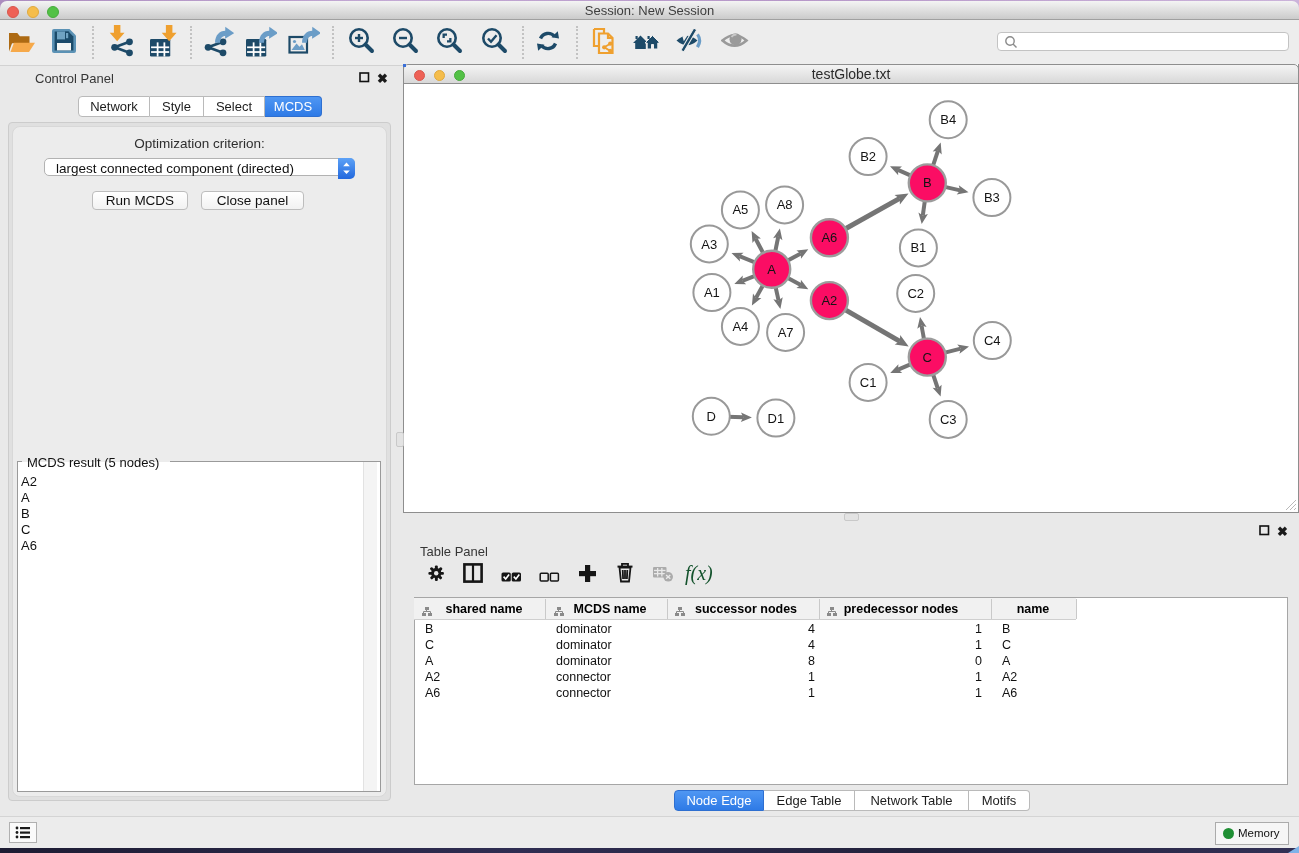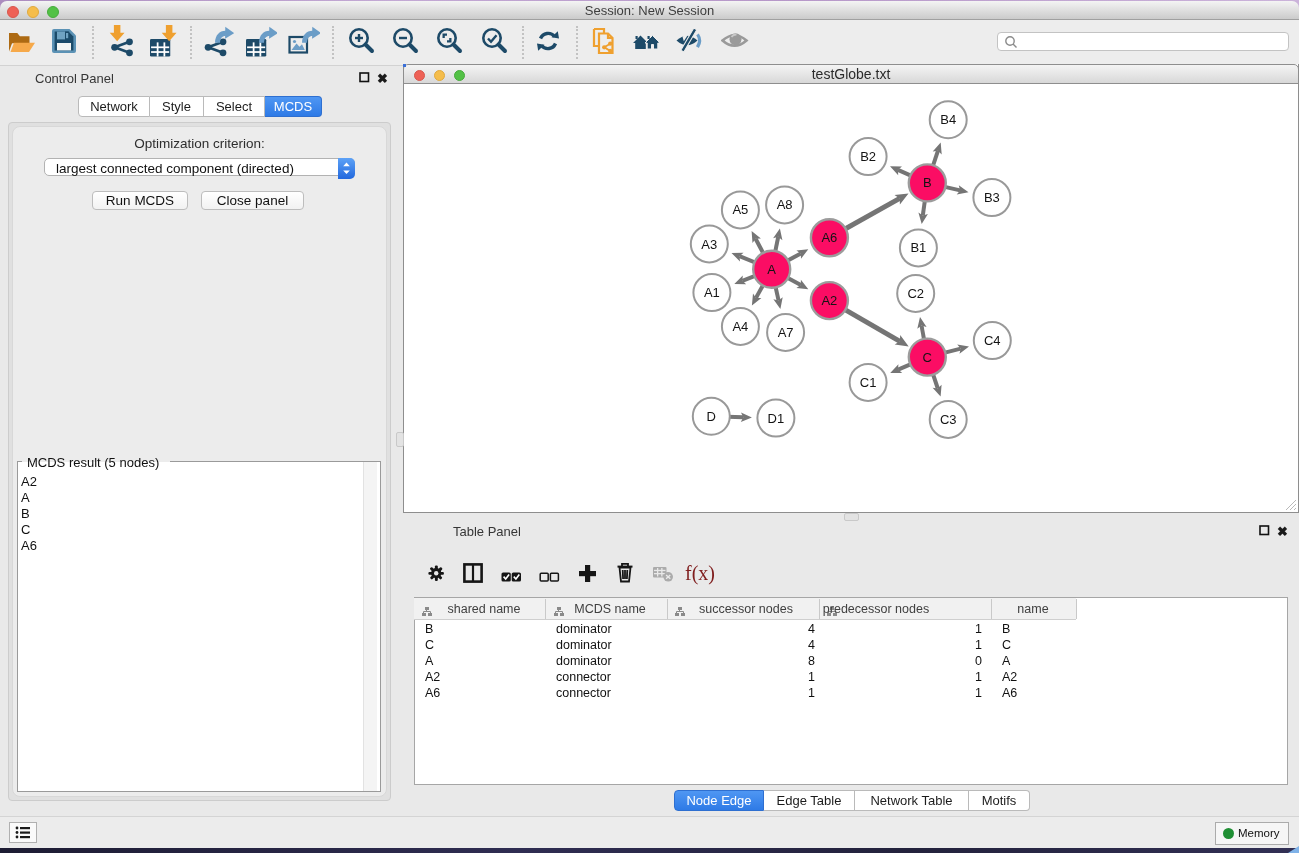--- a/index.html
+++ b/index.html
@@ -39,25 +39,25 @@
 #mcds-box { left:17px; top:461px; width:364px; height:331px; background:#fff; border:1px solid #9a9a9a; }
 #mcds-legend { left:24px; top:455px; font-size:13px; color:#111; background:transparent; padding:0 3px; }
 #mcds-legend-bg { left:22px; top:455px; width:148px; height:6.5px; background:#ececec; }
 #mcds-legend-bg2 { left:22px; top:461.5px; width:148px; height:3px; background:#fff; }
 #mcds-list { left:21px; top:474px; font-size:13px; color:#111; line-height:16px; }
 #mcds-scroll { left:363px; top:462px; width:14px; height:329px; background:#f4f4f4; border-left:1px solid #e2e2e2; }
 #netframe { left:403px; top:64px; width:896px; height:449px; background:#fff; border:1px solid #8e8e8e; border-top:none; }
 #net-titlebar { left:403px; top:64px; width:896px; height:20px; background:linear-gradient(#f4f4f4,#d8d8d8);
   border:1px solid #8e8e8e; border-radius:5px 5px 0 0; }
 #net-titlebar .title { width:100%; text-align:center; font-size:14px; color:#2b2b2b; line-height:19px; }
-#tp-title { left:420px; top:524px; font-size:13px; color:#363636;margin-left:33px; }
+#tp-title { left:420px; top:544px; font-size:13px; color:#363636; }
 #tablebox { left:414px; top:597px; width:874px; height:188px; background:#fff; border:1px solid #a6a6a6; }
 #thead { left:414px; top:598px; width:662px; height:22px; background:#f1f1f1; border-bottom:1px solid #cfcfcf; }
 .thsep { position:absolute; top:599px; height:20px; width:1px; background:#c9c9c9; }
-.thlabel { position:absolute; top:602px; font-size:12.5px; color:#404040; }
+.thlabel { position:absolute; top:602px; font-size:12.5px; color:#000000;font-weight:bold; }
 .cell { position:absolute; font-size:12.5px; color:#111; }
 #statusbar { left:0; top:816px; width:1299px; height:32px; background:#ececec; border-top:1px solid #d4d4d4; }
 #listbtn { left:9px; top:822px; width:28px; height:21px; background:#fafafa; border:1px solid #b0b0b0; }
 #membtn { left:1215px; top:822px; width:74px; height:23px; background:#f6f6f6; border:1px solid #ababab; font-size:11.5px; color:#111; line-height:21px; }
 </style>
 </head>
 <body>
 <div class="abs" id="mainbg"></div>
 <div class="abs" id="titlebar">
   <div class="title">Session: New Session</div>
@@ -418,21 +418,21 @@
       <g fill="#ababab">
         <rect x="0" y="3" width="13.5" height="10.5" rx="1"></rect>
         <rect x="1" y="5.8" width="11.5" height="1.3" fill="#e9e9e9"></rect>
         <rect x="1" y="9" width="11.5" height="1.3" fill="#e9e9e9"></rect>
         <rect x="4" y="4" width="1.3" height="8.5" fill="#e9e9e9"></rect>
         <rect x="8.2" y="4" width="1.3" height="8.5" fill="#e9e9e9"></rect>
         <circle cx="15.2" cy="12.8" r="4.8"></circle>
         <path d="M13.1,10.9 l4.2,3.8 M17.3,10.9 l-4.2,3.8" stroke="#e9e9e9" stroke-width="1.4"></path>
       </g>
     </svg></div>
-<div class="abs" style="left:685px; top:562px; font-family:'Liberation Serif',serif; font-size:20px; color:#7f1d1d;">f(x)</div>
+<div class="abs" style="left:685px; top:562px; font-family:'Liberation Serif',serif; font-style:italic; font-size:20px; color:#14532d;">f(x)</div>
 <div class="abs" id="tablebox"></div>
 <div class="abs" id="thead"></div>
 <div class="thsep" style="left:545px;"></div>
 <div class="thsep" style="left:666.5px;"></div>
 <div class="thsep" style="left:819.4px;"></div>
 <div class="thsep" style="left:991px;"></div>
 <div class="thsep" style="left:1075.8px;"></div>
 <div class="abs" style="left:421px; top:603px;"><svg width="12" height="11" viewBox="0 0 12 11">
       <g fill="#8a8a8a">
         <rect x="4" y="1" width="4" height="3"></rect>
@@ -461,21 +461,21 @@
     </svg></div>
 <div class="thlabel" style="left:746px; transform:translateX(-50%);">successor nodes</div>
 <div class="abs" style="left:826.4px; top:603px;"><svg width="12" height="11" viewBox="0 0 12 11">
       <g fill="#8a8a8a">
         <rect x="4" y="1" width="4" height="3"></rect>
         <rect x="1" y="7" width="4" height="3"></rect>
         <rect x="7" y="7" width="4" height="3"></rect>
         <path d="M5.5,4 v2 M2.5,7 v-1.5 h7 V7" stroke="#8a8a8a" fill="none"></path>
       </g>
     </svg></div>
-<div class="thlabel" style="left:876px; transform:translateX(-50%);text-align:right;">predecessor nodes</div>
+<div class="thlabel" style="left:901px; transform:translateX(-50%);text-align:right;">predecessor nodes</div>
 <div class="thlabel" style="left:1033px; transform:translateX(-50%);">name</div>
 <div class="cell" style="left:425px; top:622px;">B</div>
 <div class="cell" style="left:556px; top:622px;">dominator</div>
 <div class="cell" style="left:715px; top:622px; width:100px; text-align:right;">4</div>
 <div class="cell" style="left:882px; top:622px; width:100px; text-align:right;">1</div>
 <div class="cell" style="left:1002px; top:622px;">B</div>
 <div class="cell" style="left:425px; top:638px;">C</div>
 <div class="cell" style="left:556px; top:638px;">dominator</div>
 <div class="cell" style="left:715px; top:638px; width:100px; text-align:right;">4</div>
 <div class="cell" style="left:882px; top:638px; width:100px; text-align:right;">1</div>

